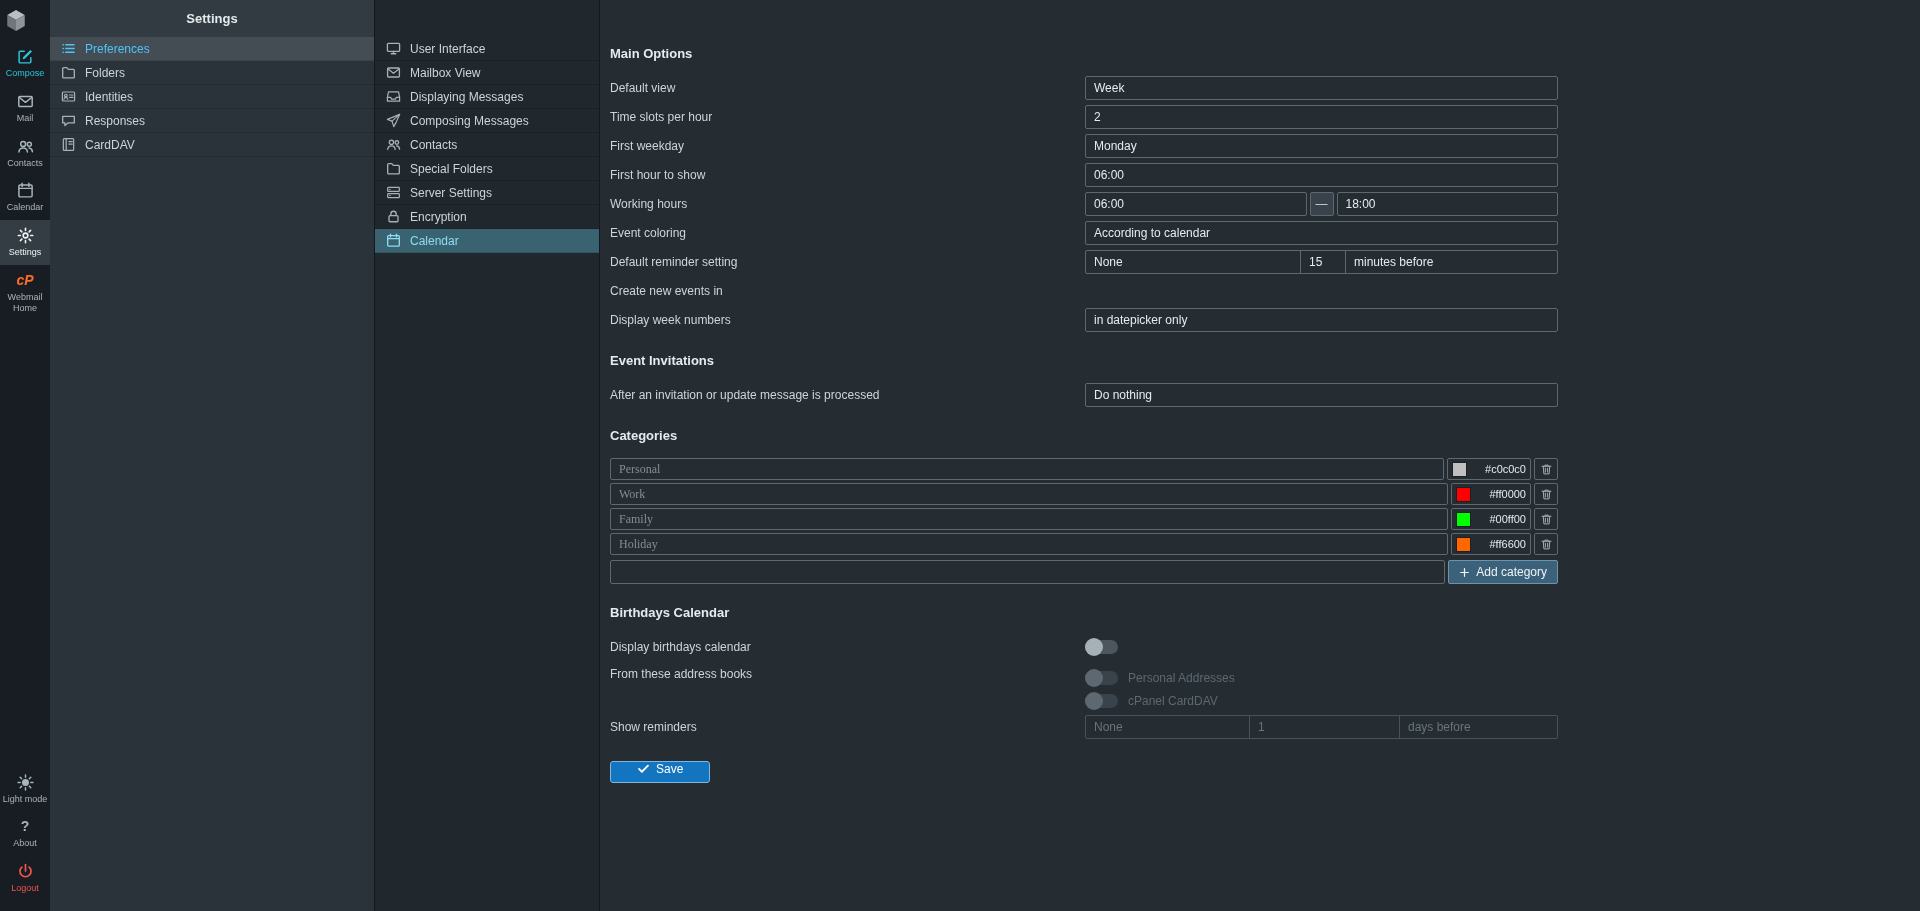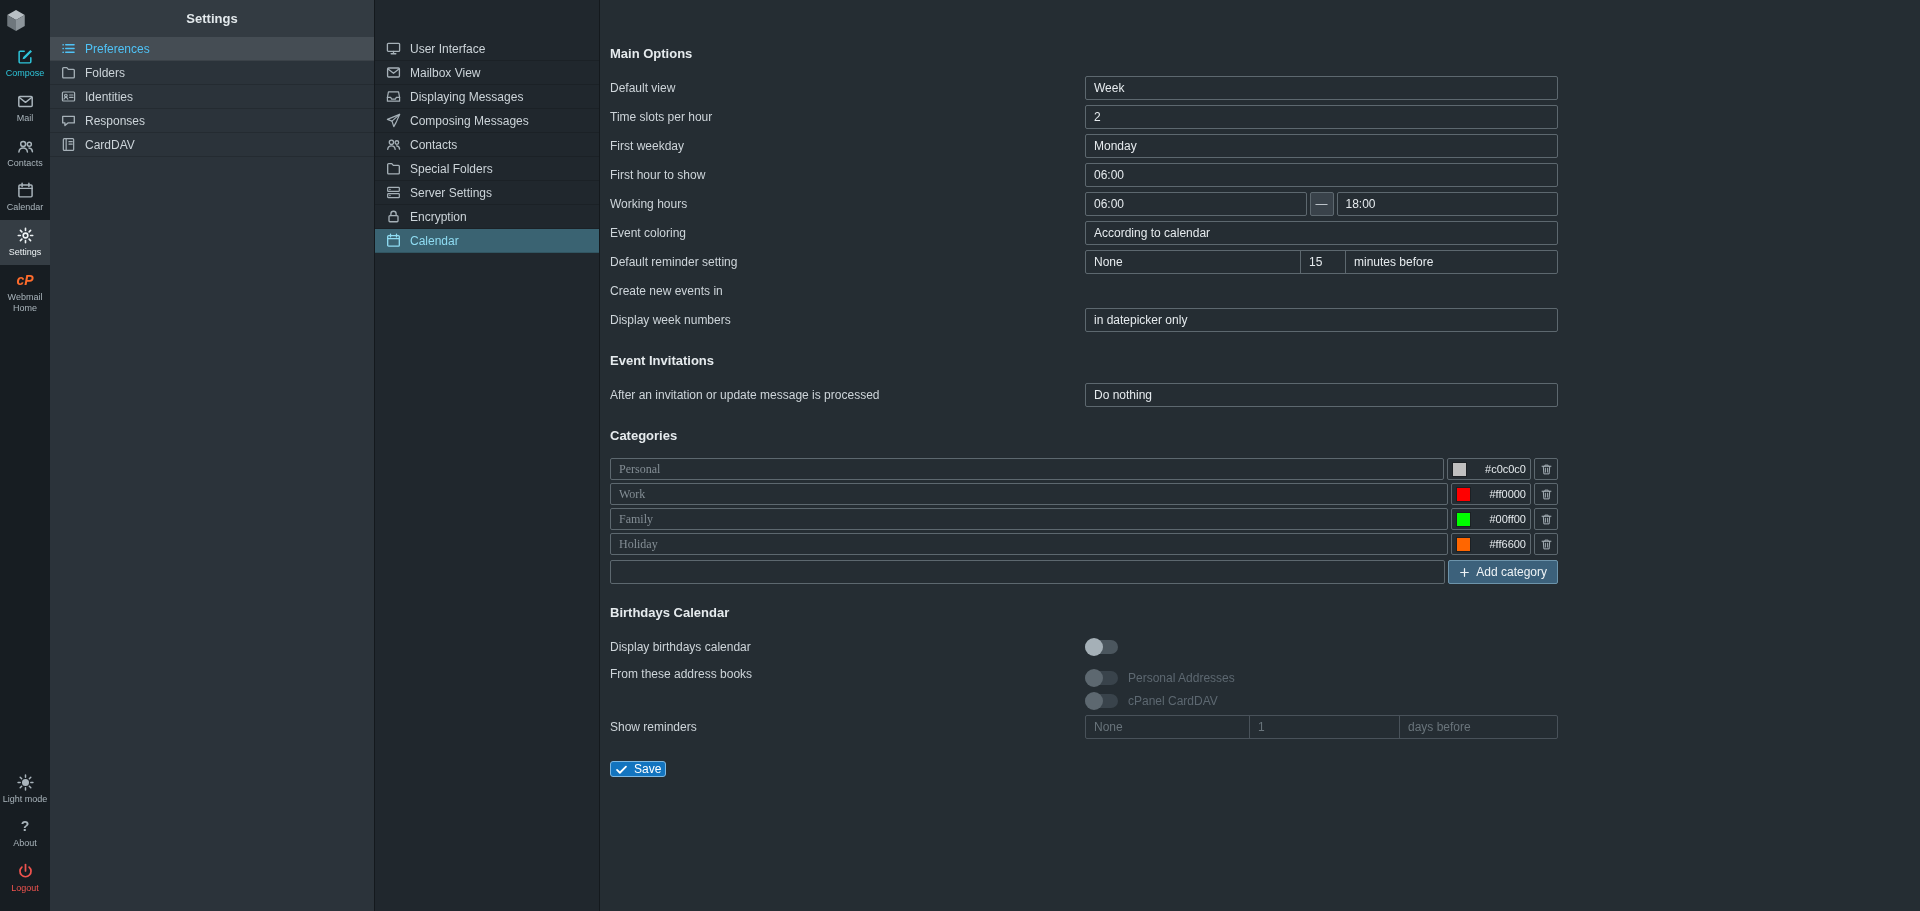--- a/index.html
+++ b/index.html
@@ -85,21 +85,21 @@
   
   .toggle{width:33px;height:14px;border-radius:8px;background:#4b565e;position:relative;
     display:inline-block;cursor:pointer;flex:0 0 33px}
   .toggle .knob{position:absolute;left:0;top:-2px;width:18px;height:18px;border-radius:50%;background:#a5b0b7}
   .toggle.disabled{background:#39434b}
   .toggle.disabled .knob{background:#5d6870}
   .ab-row{display:flex;align-items:flex-end;gap:10px;height:21px;margin-bottom:2px}
   .ab-label{color:#5d6871}
 
   
-  .save-btn{margin-top:22px;height:16px;display:flex;align-items:flex-end;gap:6px;padding:0 4px;
+  .save-btn{margin-top:22px;height:22px;display:flex;align-items:flex-start;gap:6px;padding:0 26px;
     background:#1374bf;border:1px solid #7db8e3;border-radius:3px;color:#fff;font-size:12px;
     cursor:pointer;font-family:inherit}
   .save-btn .icon{width:13px;height:13px}
 </style>
 </head>
 <body>
 
 <div class="app">
 
   <nav class="taskbar" id="taskbar">

